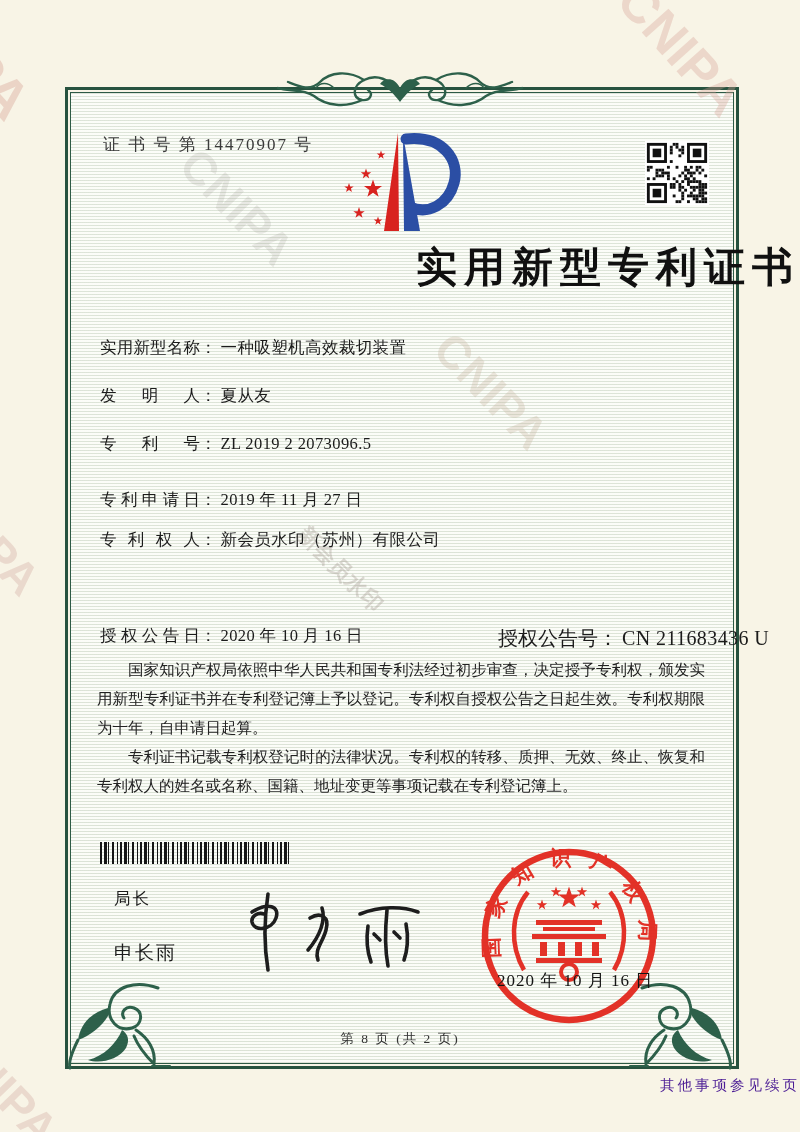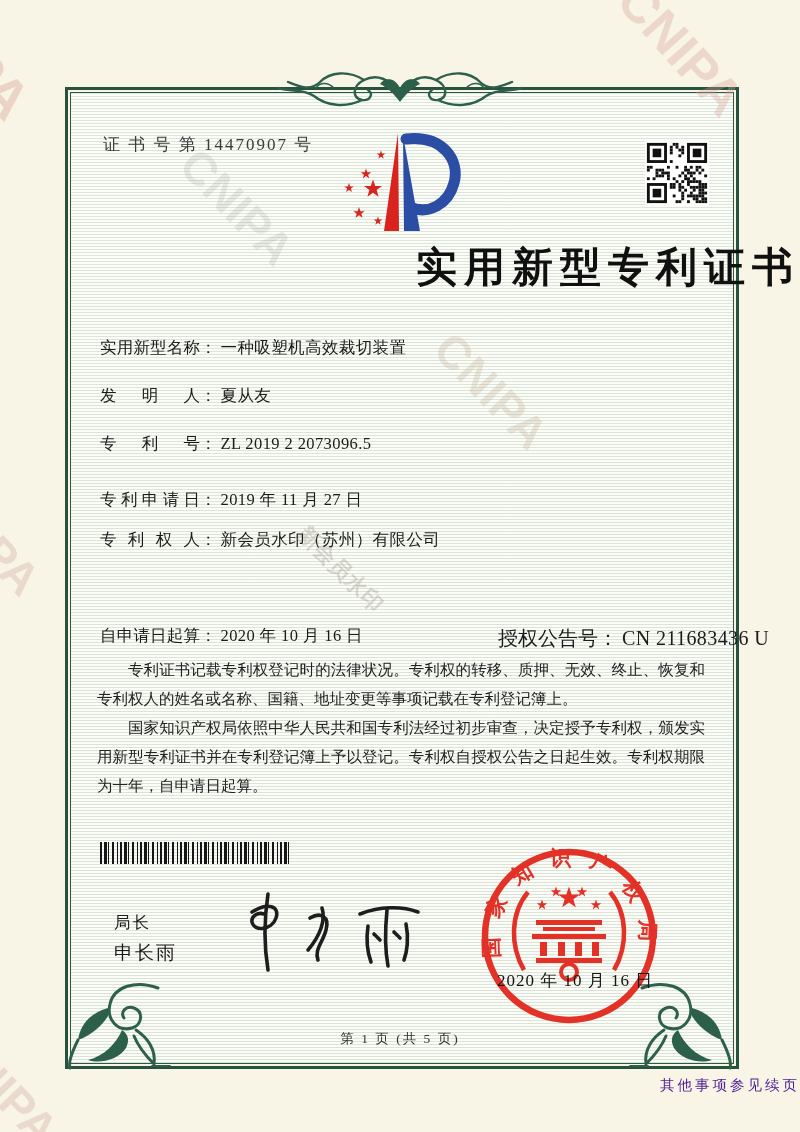--- a/index.html
+++ b/index.html
@@ -20,21 +20,21 @@
   .flabel{display:inline-block;width:100px;text-align:justify;text-align-last:justify;}
   .fcolon{margin-right:4px;}
   .fval{letter-spacing:0.4px;}
   .frow2{position:absolute;left:398px;top:0;font-size:20px;white-space:nowrap;}
   .paras{left:97px;top:655px;width:608px;font-size:15.5px;line-height:29px;text-align:justify;color:#222;}
   .paras p{margin:0;text-indent:2em;}
   .barcode{left:100px;top:842px;width:192px;height:22px;
      background:repeating-linear-gradient(90deg,#161616 0 2px,transparent 2px 4px,#161616 4px 7px,
        transparent 7px 8px,#161616 8px 9px,transparent 9px 12px,#161616 12px 14px,transparent 14px 17px,
        #161616 17px 18px,transparent 18px 20px);}
-  .officer-title{left:114px;top:912px;font-size:16.5px;letter-spacing:2px;}
+  .officer-title{left:114px;top:888px;font-size:16.5px;letter-spacing:2px;}
   .officer-name{left:114px;top:940px;font-size:19px;letter-spacing:2px;}
   .seal-date{left:497px;top:969px;font-size:17px;letter-spacing:1px;color:#141414;white-space:nowrap;}
   .pageno{left:0;top:1030px;width:800px;text-align:center;font-size:13.5px;letter-spacing:2px;color:#333;}
   .contnote{left:0;top:1076px;width:800px;text-align:right;font-size:14.5px;letter-spacing:3px;color:#4c1d95;}
 </style>
 </head>
 <body>
 
 <div class="page">
 
@@ -259,29 +259,29 @@
   <div class="frow" style="top:433px;">
     <span class="flabel">专利号</span><span class="fcolon">：</span><span class="fval">ZL 2019 2 2073096.5</span>
   </div>
   <div class="frow" style="top:481px;margin-top:8px;">
     <span class="flabel">专利申请日</span><span class="fcolon">：</span><span class="fval">2019 年 11 月 27 日</span>
   </div>
   <div class="frow" style="top:529px;">
     <span class="flabel">专利权人</span><span class="fcolon">：</span><span class="fval">新会员水印（苏州）有限公司</span>
   </div>
   <div class="frow" style="top:625px;width:608px;">
-    <span class="flabel">自申请日起算</span><span class="fcolon">：</span><span class="fval">2020 年 10 月 16 日</span>
+    <span class="flabel">授权公告日</span><span class="fcolon">：</span><span class="fval">2020 年 10 月 16 日</span>
     <span class="frow2">
       <span>授权公告号</span><span class="fcolon">：</span><span class="fval">CN 211683436 U</span>
     </span>
   </div>
 
   <div class="abs paras">
+    <p>国家知识产权局依照中华人民共和国专利法经过初步审查，决定授予专利权，颁发实用新型专利证书并在专利登记簿上予以登记。专利权自授权公告之日起生效。专利权期限为十年，自申请日起算。</p>
     <p>专利证书记载专利权登记时的法律状况。专利权的转移、质押、无效、终止、恢复和专利权人的姓名或名称、国籍、地址变更等事项记载在专利登记簿上。</p>
-    <p>国家知识产权局依照中华人民共和国专利法经过初步审查，决定授予专利权，颁发实用新型专利证书并在专利登记簿上予以登记。专利权自授权公告之日起生效。专利权期限为十年，自申请日起算。</p>
   </div>
 
   <div class="abs barcode"></div>
 
   <div class="abs officer-title">局长</div>
   <div class="abs officer-name">申长雨</div>
 
   <div class="abs" style="left:222px;top:878px;width:215px;height:108px;">
     <svg width="215" height="108" viewBox="0 0 215 108">
       <g stroke="#1d1d1d" stroke-width="3.6" fill="none" stroke-linecap="round" stroke-linejoin="round">
@@ -324,16 +324,16 @@
         <rect x="23" y="8" width="7" height="14"></rect>
         <rect x="-33" y="24" width="66" height="5"></rect>
         <path d="M-45,36 C-59,12 -59,-20 -41,-42" stroke="#e2261c" stroke-width="4.5" fill="none"></path>
         <path d="M45,36 C59,12 59,-20 41,-42" stroke="#e2261c" stroke-width="4.5" fill="none"></path>
         <circle cx="0" cy="38" r="8" fill="none" stroke="#e2261c" stroke-width="4"></circle>
       </g>
     </svg>
   </div>
   <div class="abs seal-date">2020 年 10 月 16 日</div>
 
-  <div class="abs pageno">第 1 页 (共 5 页)</div>
+  <div class="abs pageno">第 8 页 (共 2 页)</div>
   <div class="abs contnote">其他事项参见续页</div>
 
 </div>
 
 </body></html>

